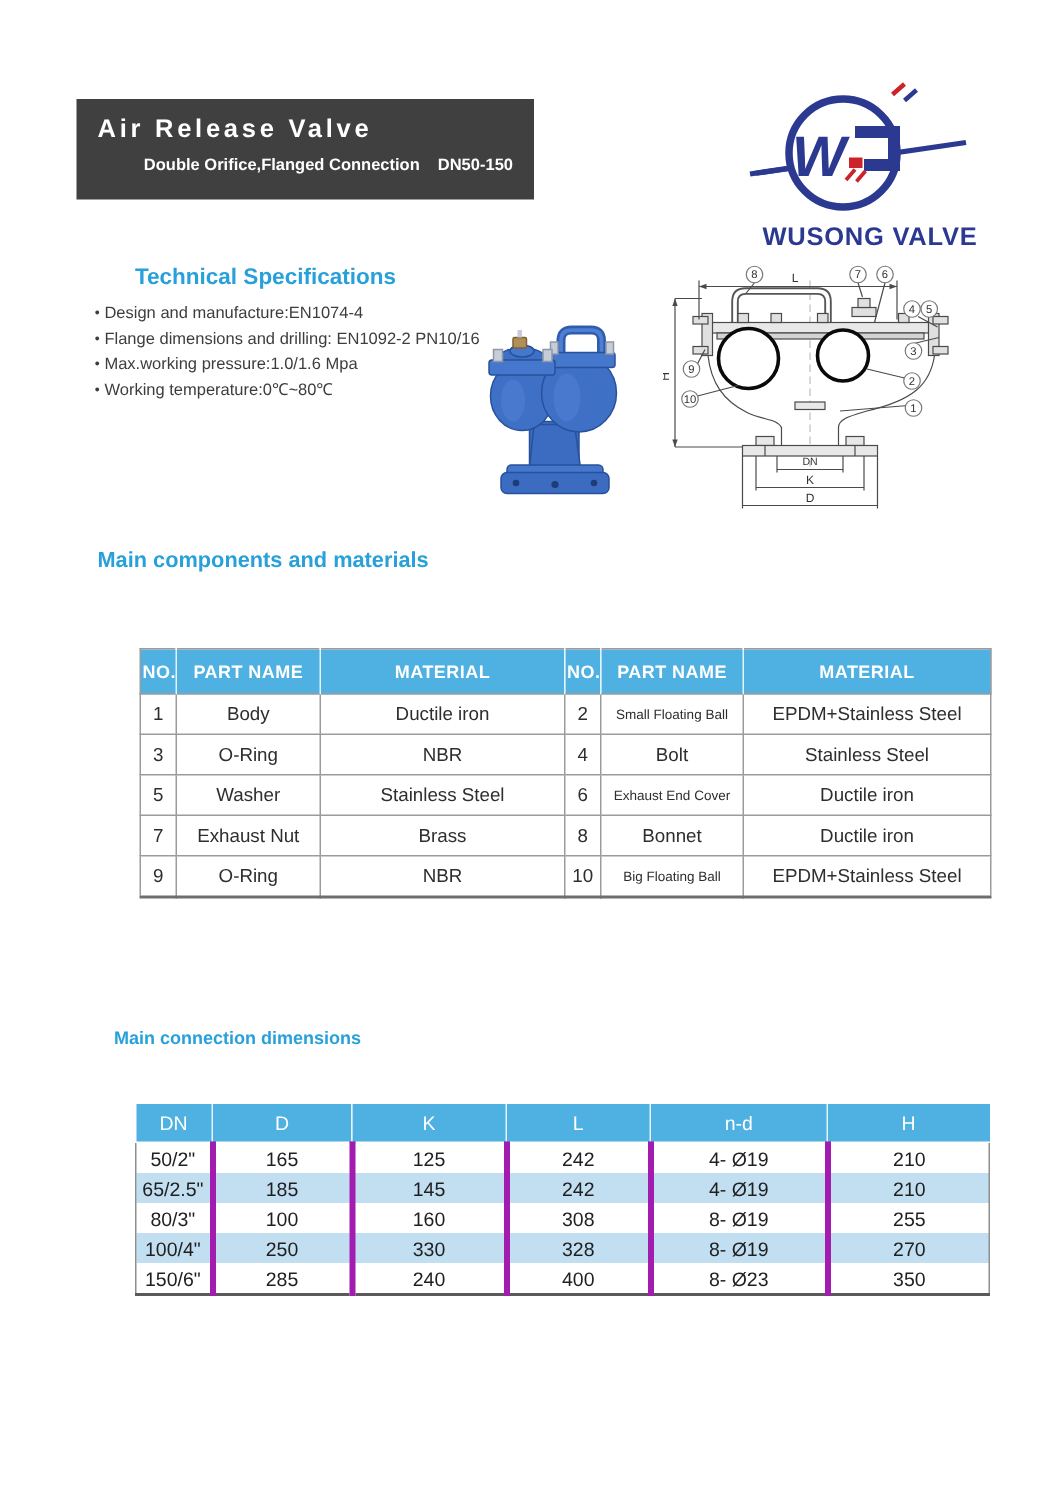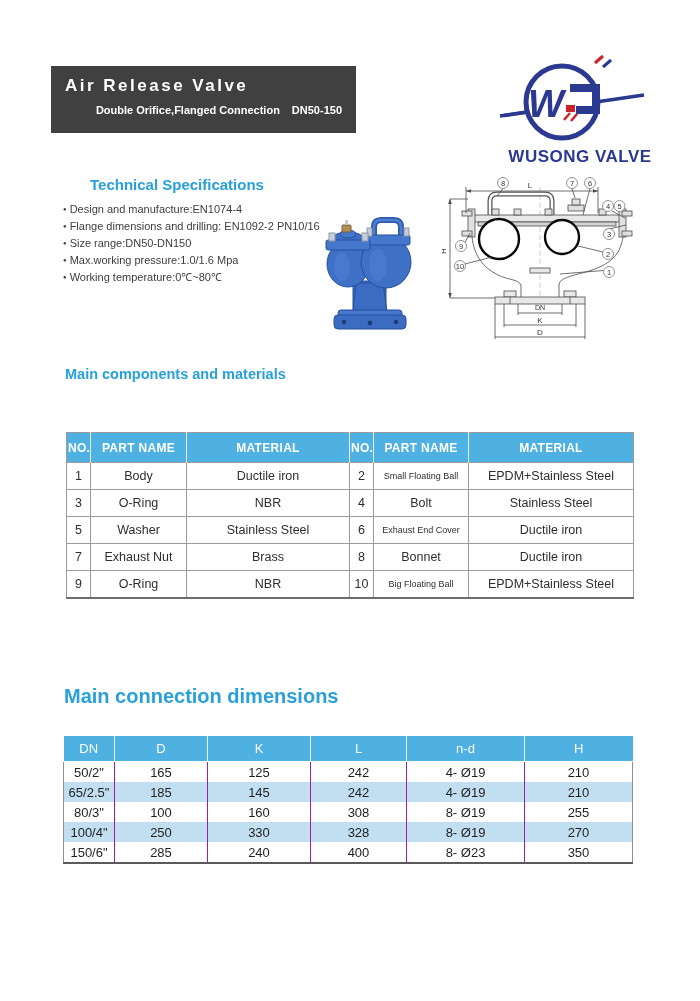--- a/index.html
+++ b/index.html
@@ -15,49 +15,49 @@
 
   
   .logo{position:absolute;left:498px;top:54px;width:164px;text-align:center;}
   .logo .brand{margin-top:-7px;font-size:17px;font-weight:700;color:#2B3990;
                letter-spacing:.5px;white-space:nowrap;}
 
   
   .sec-head{position:absolute;margin:0;font-size:15px;font-weight:600;color:#28A0DA;}
   .sec-head.h-tech{left:48px;top:176px;margin-left:42px;}
   .sec-head.h-comp{left:65px;top:366px;font-size:14.5px;}
-  .sec-head.h-dims{left:64px;top:685px;font-size:20px;text-align:right;}
+  .sec-head.h-dims{left:76px;top:685px;font-size:12px;text-align:right;}
 
   
   .spec-list{position:absolute;left:63px;top:201px;margin:0;padding:0;list-style:none;}
   .spec-list li{font-size:11px;line-height:17px;color:#3d3d3d;white-space:nowrap;}
   .spec-list li::before{content:"●";font-size:6px;vertical-align:2px;margin-right:3px;color:#3d3d3d;}
 
   
   .valve-photo{position:absolute;left:312px;top:207px;}
   .tech-diagram{position:absolute;left:442px;top:171px;}
 
   
-  table{border-collapse:collapse;table-layout:fixed;}
+  table{border-collapse:collapse;table-layout:fixed;margin-left:27px;}
   .comp-table{position:absolute;left:66px;top:432px;width:567px;
               border:1px solid #9b9b9b;border-bottom:2px solid #6e6e6e;}
   .comp-table th{background:#4FB0E2;color:#fff;font-size:12px;font-weight:700;height:27px;
                  border-left:1px solid rgba(255,255,255,.85);letter-spacing:.3px;}
   .comp-table th:first-child{border-left:none;}
   .comp-table td{border:1px solid #9b9b9b;text-align:center;font-size:12.5px;color:#2e2e2e;
                  height:26px;padding:0 2px;overflow:hidden;white-space:nowrap;}
   .comp-table td.small{font-size:9px;}
 
   .dims-table{position:absolute;left:63px;top:736px;width:569px;
               border-bottom:2px solid #5a5a5a;}
   .dims-table th{background:#4FB0E2;color:#fff;font-size:13px;font-weight:500;height:23px;
                  border-left:1px solid rgba(255,255,255,.85);border-bottom:1px solid #fff;}
   .dims-table th:first-child{border-left:none;}
   .dims-table td{text-align:center;font-size:13px;color:#1f1f1f;height:18px;
-                 border-left:1px solid #a21caf;white-space:nowrap;}
+                 border-left:4px solid #a21caf;white-space:nowrap;}
   .dims-table td:first-child{border-left:1px solid #8e8e8e;}
   .dims-table tr td:last-child{border-right:1px solid #8e8e8e;}
   .dims-table tbody tr:nth-child(even) td{background:#C2DEF1;}
 </style>
 </head>
 <body>
 
 <div class="page">
 
   <div class="title-box">
@@ -81,21 +81,20 @@
       <line x1="97" y1="9" x2="105" y2="2" stroke="#CC2229" stroke-width="3"></line>
       <line x1="105" y1="13" x2="113" y2="6" stroke="#2B3990" stroke-width="3"></line>
     </svg>
     <div class="brand">WUSONG VALVE</div>
   </div>
 
   <h2 class="sec-head h-tech">Technical Specifications</h2>
   <ul class="spec-list">
       <li>Design and manufacture:EN1074-4</li>
       <li>Flange dimensions and drilling: EN1092-2 PN10/16</li>
-      <li>Size range:DN50-DN150</li>
       <li>Max.working pressure:1.0/1.6 Mpa</li>
       <li>Working temperature:0℃~80℃</li>
     </ul>
 
   <svg class="valve-photo" width="116" height="130" viewBox="0 0 116 130">
     <rect x="41" y="74" width="33" height="34" fill="#3b6cc2" stroke="#27519b"></rect>
     <path d="M44,76 L41,105 L75,105 L71,76 Z" fill="#3b6cc2" stroke="#27519b"></path>
     <rect x="26" y="103" width="64" height="8" rx="3" fill="#4577cd" stroke="#27519b"></rect>
     <rect x="22" y="108" width="72" height="14" rx="4" fill="#3b6cc2" stroke="#27519b"></rect>
     <circle cx="32" cy="115" r="2.2" fill="#1d3c78"></circle>

